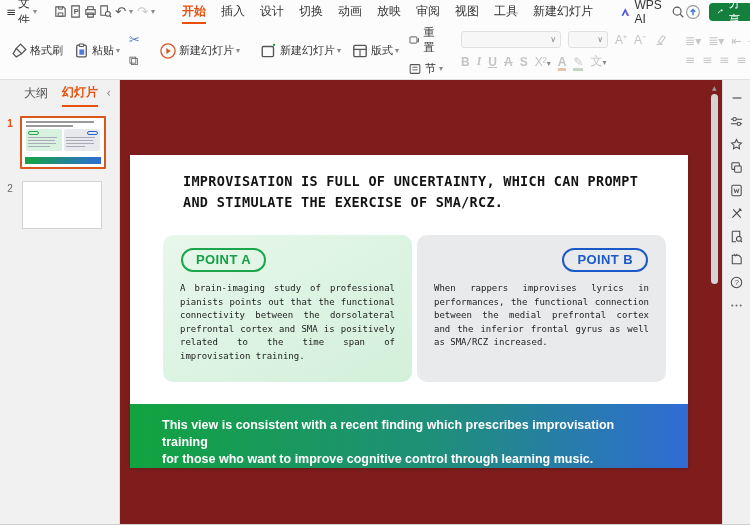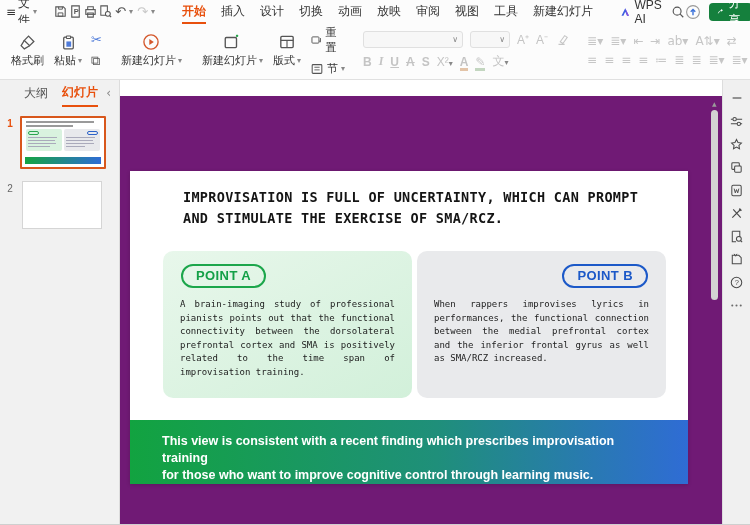--- a/index.html
+++ b/index.html
@@ -21,21 +21,21 @@
   .tab { padding:4px 7px 4px; position:relative; color:#333; cursor:default; white-space:nowrap; }
   .tab.active { color:#e8500d; font-weight:bold; }
   .tab.active::after { content:""; position:absolute; left:7px; right:7px; bottom:0; height:2px; background:#e8500d; }
   .wpsai { display:flex; align-items:center; gap:4px; margin-left:6px; font-size:12px; color:#333; }
   .spacer { flex:1; }
   .share-btn { background:#15803d; color:#fff; border-radius:4px; height:18px; display:flex; align-items:center; gap:4px; padding:0 8px; font-size:12px; margin-left:8px; cursor:default; }
 
   
   .toolbar { height:57px; background:#fcfcfc; border-bottom:1px solid #e0e0e0; display:flex; align-items:stretch; padding:2px 4px 3px 6px; flex:0 0 auto; }
   .tb-sep { width:1px; background:#e8e8e8; margin:6px 5px; }
-  .tbbig { display:flex; flex-direction:column; align-items:center; justify-content:center; gap:2px; padding:0 5px; font-size:11px; color:#333; white-space:nowrap; }
+  .tbbig { display:flex; flex-direction:row; align-items:center; justify-content:center; gap:2px; padding:0 5px; font-size:11px; color:#333; white-space:nowrap; }
   .tbbig .lab { display:flex; align-items:center; gap:2px; }
   .tbcol { display:flex; flex-direction:column; justify-content:center; gap:6px; padding:0 4px; }
   .tbcol .mini { display:flex; align-items:center; gap:3px; font-size:11px; color:#333; }
   .cut { color:#4f7bd9; font-size:13px; font-family:"DejaVu Sans", sans-serif; }
   .copy { font-size:13px; color:#555; font-family:"DejaVu Sans", sans-serif; }
   .disabled-group { display:flex; flex-direction:column; justify-content:center; gap:5px; padding:0 4px; }
   .dg-row { display:flex; align-items:center; gap:7px; color:#c4c4c4; font-size:12px; }
   .fakeselect { height:17px; border:1px solid #e0e0e0; background:#f7f7f7; border-radius:3px; display:flex; align-items:center; justify-content:flex-end; padding:0 4px; color:#ccc; }
   .fs-font { width:100px; } .fs-size { width:40px; }
   .fmt { font-weight:bold; }
@@ -68,21 +68,21 @@
   .t-box { width:36px; height:22px; border-radius:2px; padding:2px; }
   .t-box.g { background:#d9f2df; }
   .t-box.b { background:#e8e9ec; }
   .t-pill { width:11px; height:4px; border-radius:2px; }
   .t-pill.g { border:1px solid #2aa64e; }
   .t-pill.b { border:1px solid #2b62c9; margin-left:auto; }
   .t-txt { height:1px; background:#aab; margin-top:2px; }
   .t-banner { position:absolute; left:3px; right:3px; bottom:3px; height:7px; background:linear-gradient(90deg,#14a443,#2f6cd5); }
 
   
-  .canvas { flex:1; background:#701a75; position:relative; min-width:0;margin-top:16px; }
+  .canvas { flex:1; background:#7f1d1d; position:relative; min-width:0; }
   .slide { position:absolute; left:10px; top:75px; width:558px; height:313px; background:#fff; box-shadow:0 1px 4px rgba(0,0,0,.18); }
   .vscroll { position:absolute; right:3px; top:6px; width:8px; bottom:0; }
   .vthumb { position:absolute; top:8px; left:0; width:7px; height:190px; border-radius:4px; background:#d3d3d3; }
   .varrow { position:absolute; top:-2px; left:1px; font-size:6px; color:#9a9a9a; }
 
   
   .rightrail { width:28px; background:#f0f0f0; border-left:1px solid #ddd; display:flex; flex-direction:column; align-items:center; padding-top:10px; gap:7px; flex:0 0 auto; }
   .rail-ic { width:16px; height:16px; display:flex; align-items:center; justify-content:center; }
 
   

